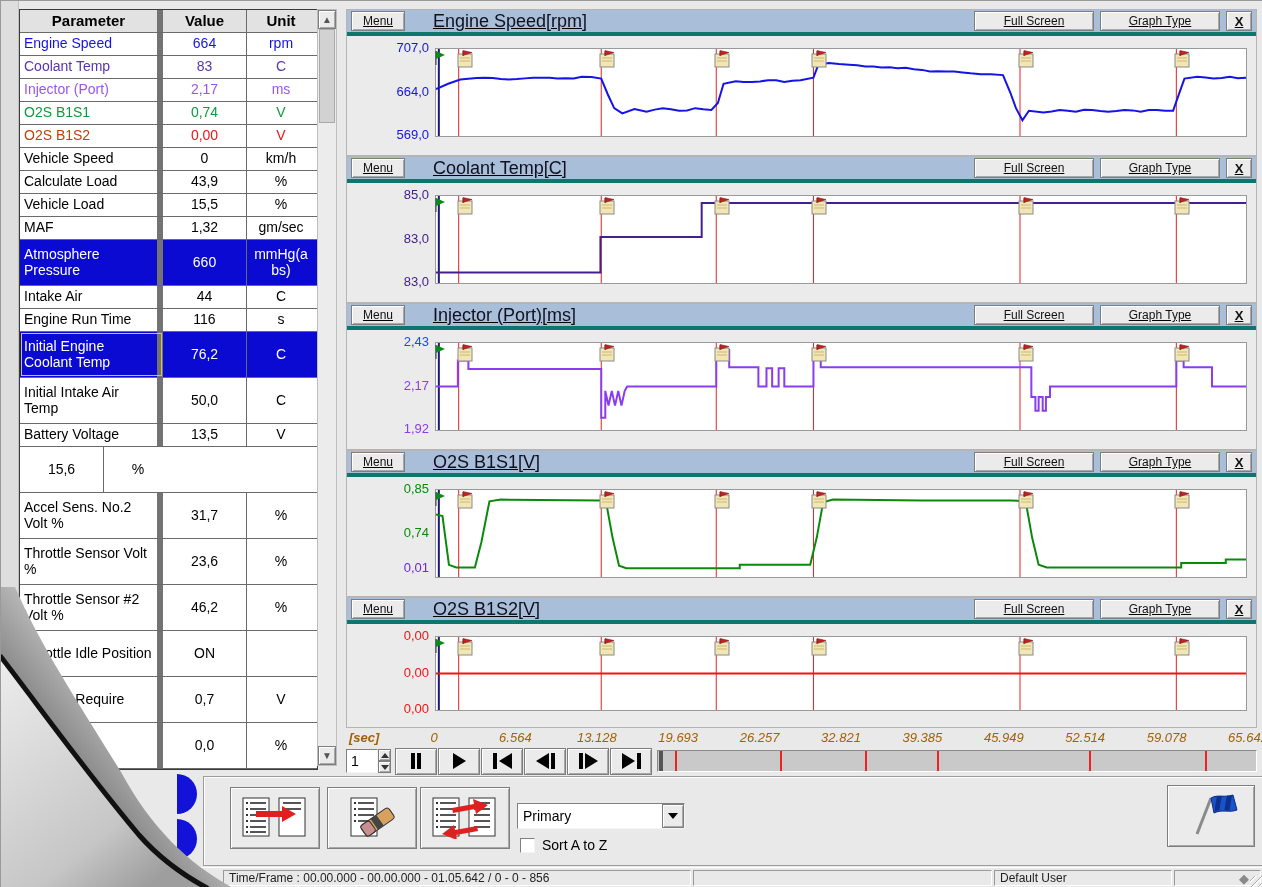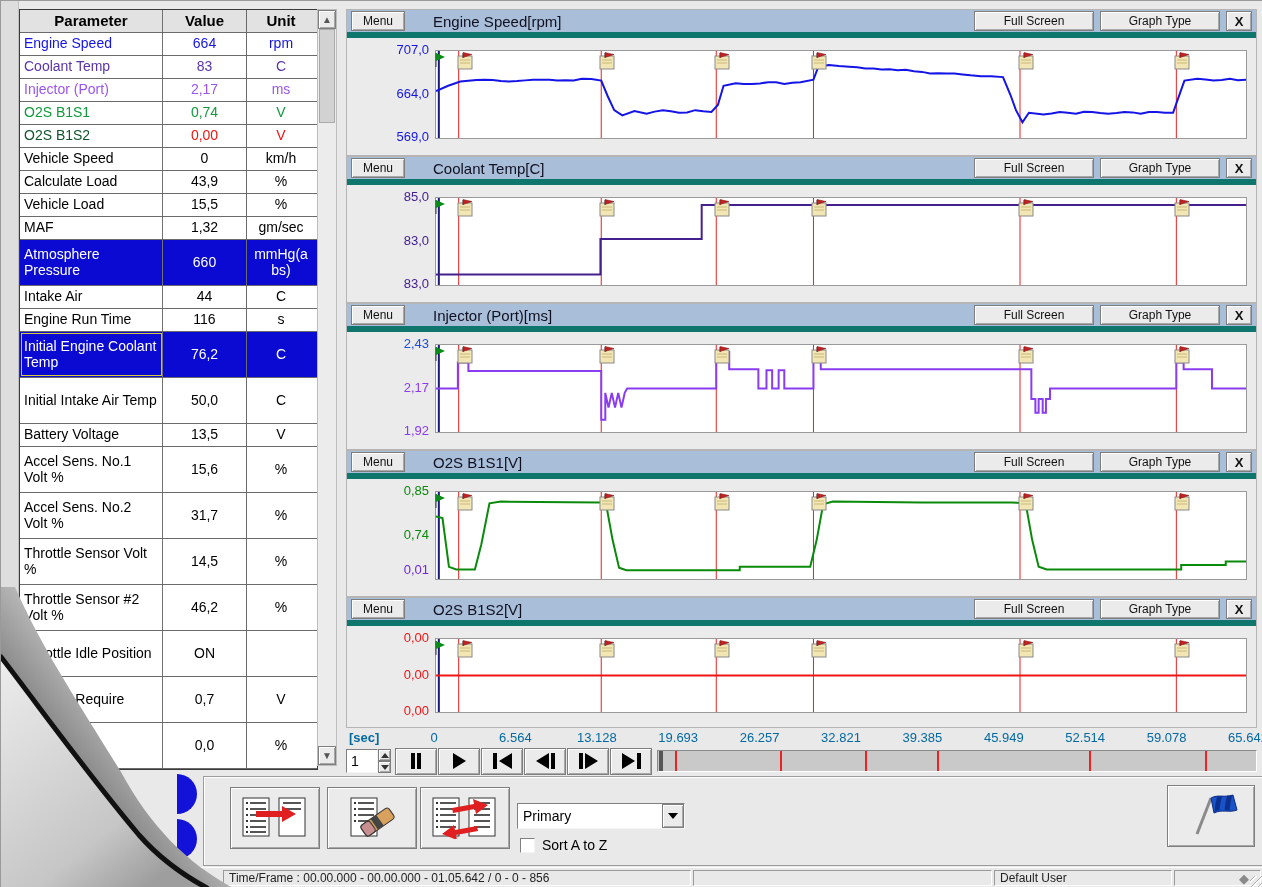--- a/index.html
+++ b/index.html
@@ -14,45 +14,45 @@
   .sunken{background:#fff;border:1px solid;border-color:#808080 #f4f4f4 #f4f4f4 #808080;}
   
   #left-edge{left:0;top:0;width:17px;height:887px;background:#dedede;border-right:1px solid #c2c2c2;}
   
   #table-wrap{left:18px;top:8px;width:297px;height:759px;background:#fff;border:1px solid #3a3a3a;overflow:hidden;}
   .trow{display:flex;height:22px;border-bottom:1px solid #6a6a6a;background:#fff;}
   .trow.tall{height:45px;}
   .trow.header{background:#e2e2e2;font-weight:bold;}
   .trow.sel{background:#0a0ad2;color:#fff;}
   .tcell{display:flex;align-items:center;font-size:14px;padding:0 4px;box-sizing:border-box;line-height:1.1;}
-  .tcell.c0{width:143px;border-right:1px solid #737373;justify-content:flex-start;text-align:left;}
+  .tcell.c0{width:143px;border-right:6px solid #737373;justify-content:flex-start;text-align:left;}
   .tcell.c1{width:84px;border-right:1px solid #6a6a6a;justify-content:center;text-align:center;}
   .tcell.c2{width:68px;justify-content:center;text-align:center;overflow-wrap:anywhere;}
   .trow.header .tcell{justify-content:center;text-align:center;font-size:15px;}
   .trow.focus .tcell.c0{outline:1px solid #d8c83c;outline-offset:-2px;}
   
   #table-scrollbar{left:316px;top:8px;width:18px;height:755px;background:#ececec;border:1px solid #bdbdbd;}
   .sb-btn{position:absolute;left:0;width:16px;height:17px;font-size:10px;color:#555;}
   #sb-thumb{position:absolute;left:1px;top:19px;width:14px;height:92px;background:#d2d2d2;border:1px solid #aaa;}
   
   .panel{position:absolute;left:345px;width:911px;background:#ebebeb;border:1px solid #b5b5b5;box-sizing:border-box;}
-  .phead{height:22px;background:#a9bed8;display:flex;align-items:center;padding:0 4px;gap:6px;border-bottom:6px solid #0f766e;}
+  .phead{height:22px;background:#a9bed8;display:flex;align-items:center;padding:0 4px;gap:6px;border-bottom:4px solid #0f766e;text-decoration:underline;}
   .phead .menu-btn{width:52px;height:18px;font-size:12px;}
-  .phead .ptitle{font-size:15px;color:#101020;margin-left:22px;flex:0 0 auto;text-align:center;}
+  .phead .ptitle{font-size:18px;color:#101020;margin-left:22px;flex:0 0 auto;text-align:center;}
   .phead .spacer{flex:1;}
   .phead .wide-btn{width:118px;height:18px;font-size:12px;}
   .phead .x-btn{width:24px;height:18px;font-size:13px;font-weight:bold;}
   .pbody{position:relative;}
   .ylab{position:absolute;left:30px;width:52px;text-align:right;font-size:13px;line-height:1;}
   .plotwrap{position:absolute;left:88px;right:9px;background:#fff;border:1px solid #9a9a9a;}
   .plotwrap svg{position:absolute;left:0;top:0;width:100%;height:100%;}
   .bflag{position:absolute;top:1px;width:20px;height:18px;margin-left:-4px;}
   .gflag{position:absolute;top:1px;left:-2px;width:12px;height:16px;}
   
-  #time-axis{left:345px;top:727px;width:911px;height:19px;font-size:13px;color:#0369a1;}
+  #time-axis{left:345px;top:727px;width:911px;height:19px;font-size:13px;color:#a16207;font-style:italic;}
   #sec-label{position:absolute;left:3px;top:2px;font-weight:bold;}
   #ticks{position:absolute;left:88px;right:9px;top:2px;height:16px;}
   .tick{position:absolute;transform:translateX(-50%);white-space:nowrap;}
   #transport{left:345px;top:747px;width:911px;height:26px;display:flex;align-items:center;}
   #spinner{width:26px;height:22px;font-size:14px;padding-left:4px;display:flex;align-items:center;}
   #spin-btns{width:13px;height:24px;display:flex;flex-direction:column;margin-right:4px;}
   #spin-btns .btn3d{flex:1;}
   .spin-tri-up{width:0;height:0;border-left:4px solid transparent;border-right:4px solid transparent;border-bottom:5px solid #333;}
   .spin-tri-dn{width:0;height:0;border-left:4px solid transparent;border-right:4px solid transparent;border-top:5px solid #333;}
   .tbtn{width:40px;height:25px;margin-right:1px;gap:2px;}
@@ -109,21 +109,21 @@
           <div class="tcell c0" style="color: rgb(154, 85, 238);">Injector (Port)</div>
           <div class="tcell c1" style="color: rgb(154, 85, 238);">2,17</div>
           <div class="tcell c2" style="color: rgb(154, 85, 238);">ms</div>
         </div>
         <div class="trow">
           <div class="tcell c0" style="color: rgb(15, 154, 60);">O2S B1S1</div>
           <div class="tcell c1" style="color: rgb(15, 154, 60);">0,74</div>
           <div class="tcell c2" style="color: rgb(15, 154, 60);">V</div>
         </div>
         <div class="trow">
-          <div class="tcell c0" style="color: #14532d;">O2S B1S2</div>
+          <div class="tcell c0" style="color: #c2410c;">O2S B1S2</div>
           <div class="tcell c1" style="color: rgb(240, 20, 20);">0,00</div>
           <div class="tcell c2" style="color: rgb(240, 20, 20);">V</div>
         </div>
         <div class="trow">
           <div class="tcell c0">Vehicle Speed</div>
           <div class="tcell c1">0</div>
           <div class="tcell c2">km/h</div>
         </div>
         <div class="trow">
           <div class="tcell c0">Calculate Load</div>
@@ -164,32 +164,31 @@
           <div class="tcell c0">Initial Intake Air Temp</div>
           <div class="tcell c1">50,0</div>
           <div class="tcell c2">C</div>
         </div>
         <div class="trow">
           <div class="tcell c0">Battery Voltage</div>
           <div class="tcell c1">13,5</div>
           <div class="tcell c2">V</div>
         </div>
         <div class="trow tall">
-          <div class="tcell c0">Accel Sens. No.1 Volt %</div>
           <div class="tcell c1">15,6</div>
           <div class="tcell c2">%</div>
         </div>
         <div class="trow tall">
           <div class="tcell c0">Accel Sens. No.2 Volt %</div>
           <div class="tcell c1">31,7</div>
           <div class="tcell c2">%</div>
         </div>
         <div class="trow tall">
           <div class="tcell c0">Throttle Sensor Volt %</div>
-          <div class="tcell c1">14,5</div>
+          <div class="tcell c1">23,6</div>
           <div class="tcell c2">%</div>
         </div>
         <div class="trow tall">
           <div class="tcell c0">Throttle Sensor #2 Volt %</div>
           <div class="tcell c1">46,2</div>
           <div class="tcell c2">%</div>
         </div>
         <div class="trow tall">
           <div class="tcell c0">Throttle Idle Position</div>
           <div class="tcell c1">ON</div>

